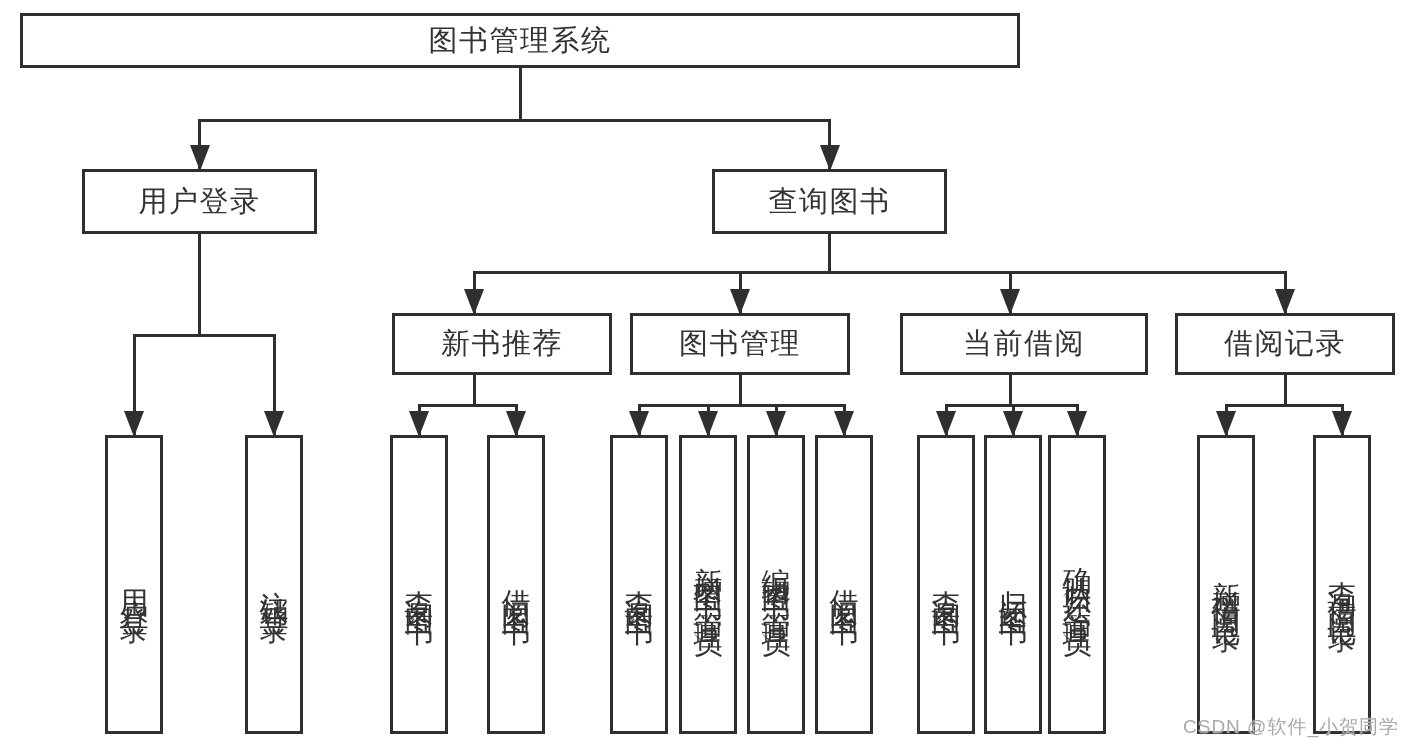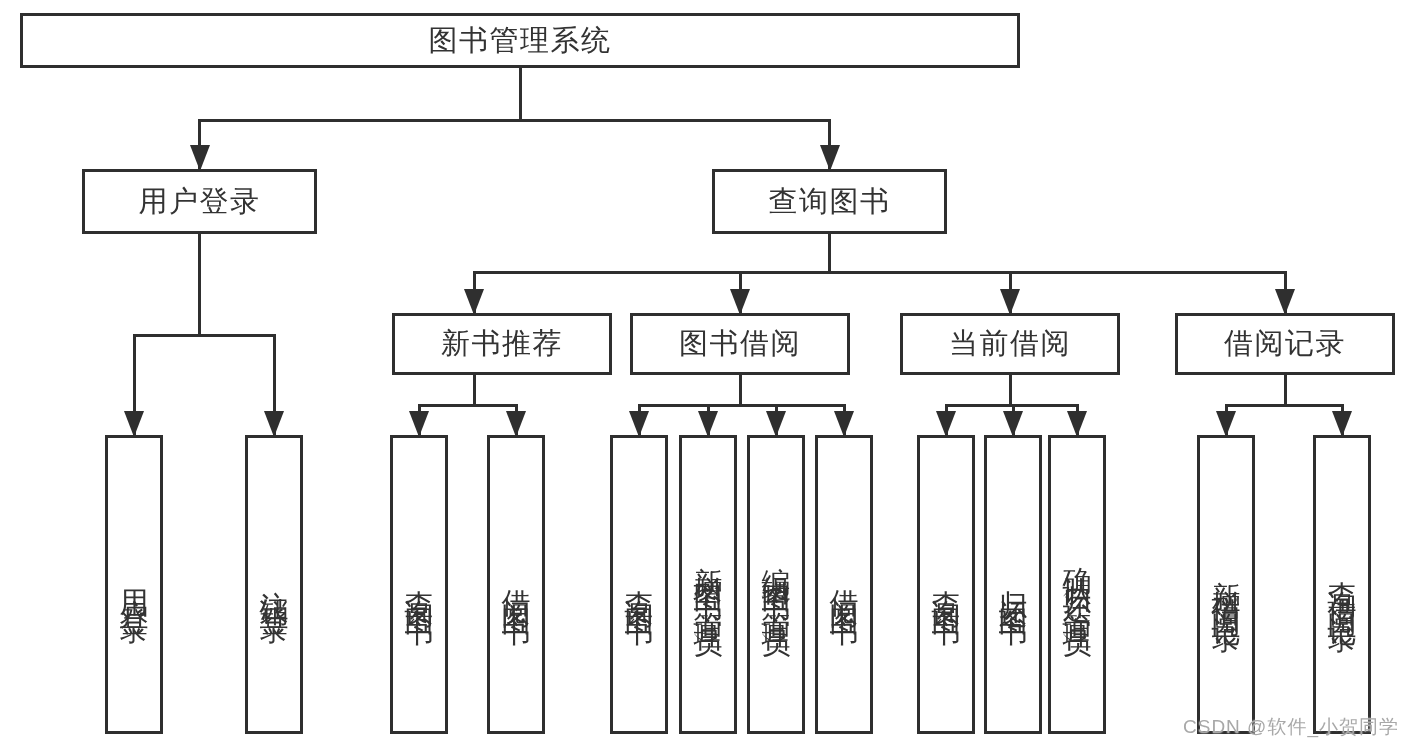--- a/index.html
+++ b/index.html
@@ -126,23 +126,23 @@
       <div class="node" style="left: 82px; top: 169px; width: 235px; height: 65px;">
         <span class="label">用户登录</span>
       </div>
       <div class="node" style="left: 712px; top: 169px; width: 235px; height: 65px;">
         <span class="label">查询图书</span>
       </div>
       <div class="node" style="left: 364px; top: 313px; width: 220px; height: 62px; margin-left: 28px;">
         <span class="label">新书推荐</span>
       </div>
       <div class="node" style="left: 630px; top: 313px; width: 220px; height: 62px;">
-        <span class="label">图书借阅</span>
+        <span class="label">图书管理</span>
       </div>
-      <div class="node" style="left: 900px; top: 313px; width: 220px; height: 62px; justify-content: center;">
+      <div class="node" style="left: 900px; top: 313px; width: 248px; height: 62px; justify-content: center;">
         <span class="label">当前借阅</span>
       </div>
       <div class="node" style="left: 1175px; top: 313px; width: 220px; height: 62px;">
         <span class="label">借阅记录</span>
       </div>
       <div class="node vertical" style="left: 105px; top: 435px; width: 58px; height: 299px;">
         <span class="label">用户登录</span>
       </div>
       <div class="node vertical" style="left: 245px; top: 435px; width: 58px; height: 299px;">
         <span class="label">注销登录</span>

